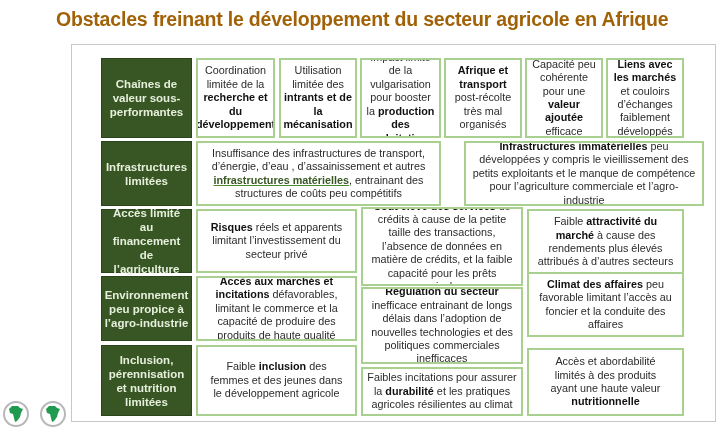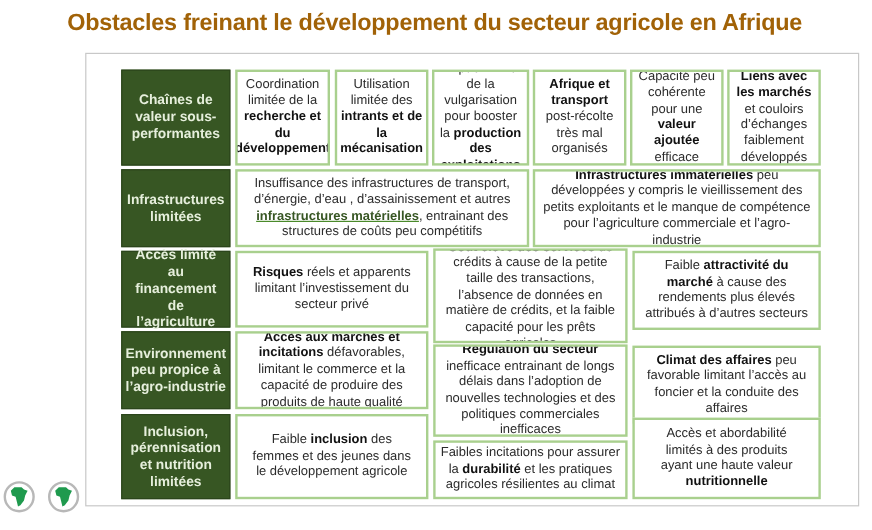--- a/index.html
+++ b/index.html
@@ -62,41 +62,41 @@
 <div class="cell rich" style="left:525px; top:58px; width:78px; height:80px;align-items:center;">
     <span>Capacité peu cohérente pour une <b>valeur ajoutée</b> efficace</span>
   </div>
 <div class="cell rich" style="left:606px; top:58px; width:78px; height:80px;">
     <span><b>Liens avec les marchés</b> et couloirs d’échanges faiblement développés</span>
   </div>
 
 <div class="cell rich" style="left:196px; top:141px; width:245px; height:65px; padding:2px 10px;">
     <span>Insuffisance des infrastructures de transport, d’énergie,  d’eau , d’assainissement et autres <u style="font-weight: bold; color: rgb(55, 86, 35);">infrastructures matérielles</u>, entrainant des structures de coûts peu compétitifs</span>
   </div>
-<div class="cell rich" style="left:444px; top:141px; width:240px; height:65px; padding:18px 6px;">
+<div class="cell rich" style="left:464px; top:141px; width:240px; height:65px; padding:18px 6px;">
     <span><b>Infrastructures immatérielles</b> peu développées y compris le vieillissement des petits exploitants et le manque de compétence pour l’agriculture commerciale et l’agro-industrie</span>
   </div>
 
 <div class="cell rich" style="left:196px; top:209px; width:161px; height:64px; padding:2px 12px;">
     <span><b>Risques</b> réels et apparents limitant l’investissement du secteur privé</span>
   </div>
 <div class="cell rich" style="left:361px; top:207px; width:162px; height:79px; padding:0 3px;">
     <span><b>Coût élevé des services</b> de crédits à cause de la petite taille des transactions, l’absence de données en matière de crédits, et la faible capacité pour les prêts agricoles</span>
   </div>
 <div class="cell rich" style="left:527px; top:209px; width:157px; height:66px; padding:2px 8px;">
     <span>Faible <b>attractivité du marché</b> à cause des rendements plus élevés  attribués à d’autres secteurs</span>
   </div>
 
 <div class="cell rich" style="left:196px; top:276px; width:161px; height:65px; padding:0 8px;">
     <span><b>Accès aux marchés et incitations</b> défavorables, limitant le commerce et la capacité de produire des produits de haute qualité</span>
   </div>
 <div class="cell rich" style="left:361px; top:287px; width:162px; height:77px; padding:0 3px;">
     <span><b>Régulation du secteur</b> inefficace entrainant de longs délais dans l’adoption de nouvelles technologies et des politiques commerciales inefficaces</span>
   </div>
-<div class="cell rich" style="left:527px; top:288px; width:157px; height:65px; padding:2px 8px;">
+<div class="cell rich" style="left:527px; top:272px; width:157px; height:65px; padding:2px 8px;">
     <span><b>Climat des affaires</b> peu favorable limitant l’accès au foncier et la conduite des affaires</span>
   </div>
 
 <div class="cell rich" style="left:196px; top:345px; width:161px; height:71px; padding:2px 8px;">
     <span>Faible <b>inclusion</b> des femmes et des jeunes dans le développement agricole</span>
   </div>
 <div class="cell rich" style="left:361px; top:367px; width:162px; height:49px; padding:0 4px;">
     <span>Faibles incitations pour assurer la <b>durabilité</b> et les pratiques agricoles résilientes au climat</span>
   </div>
 <div class="cell rich" style="left:527px; top:348px; width:157px; height:68px; padding:2px 16px;">

